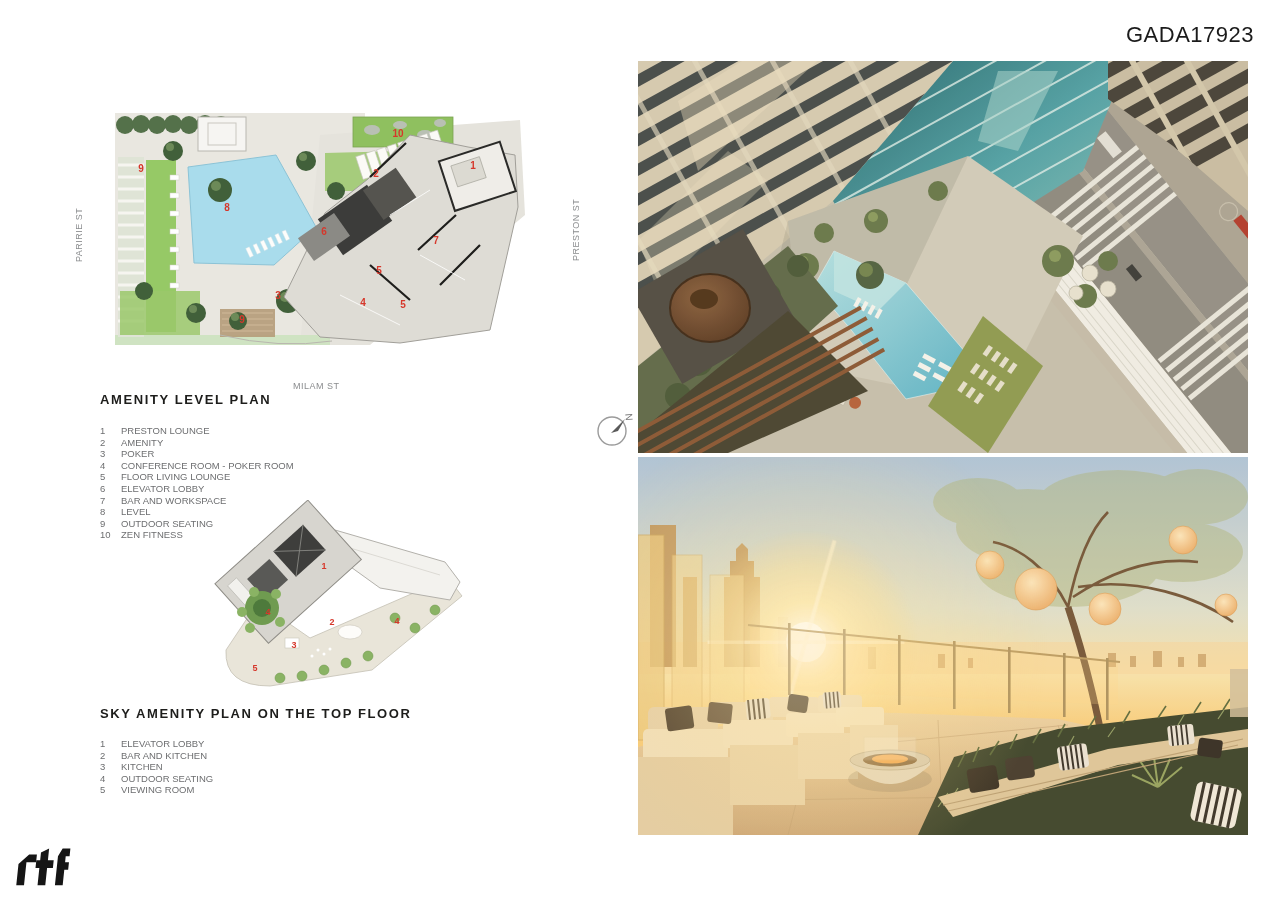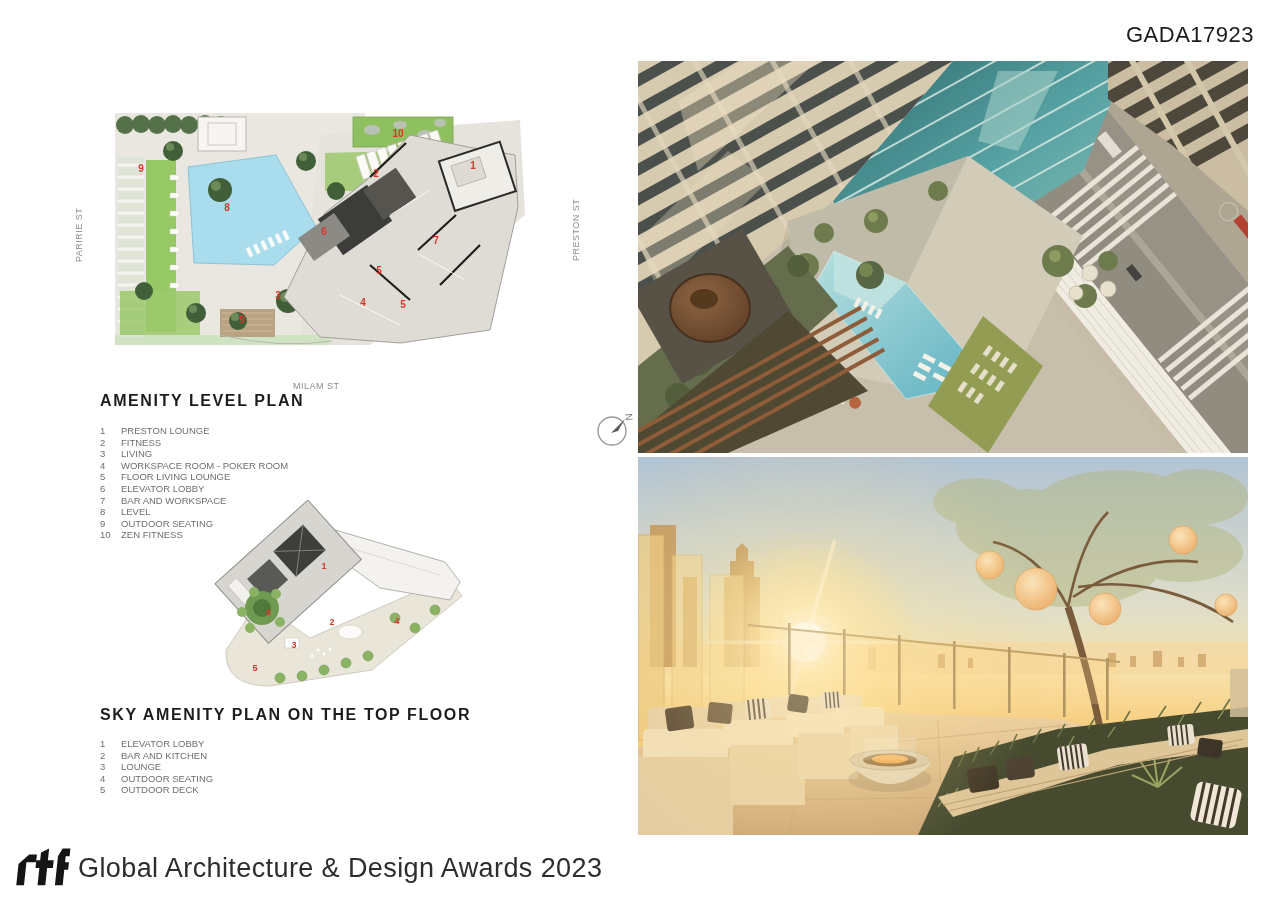--- a/index.html
+++ b/index.html
@@ -4,21 +4,21 @@
 <style>
   html,body{margin:0;padding:0;background:#fff;}
   #board{position:relative;width:1273px;height:900px;background:#ffffff;overflow:hidden;
          font-family:Liberation Sans, sans-serif;}
   .code{position:absolute;left:1126px;top:22px;font-size:22px;color:#1b1b1b;letter-spacing:.5px;}
   .street{position:absolute;font-size:9px;color:#8a8c8e;letter-spacing:.5px;white-space:nowrap;}
   .street.v{transform:rotate(-90deg);transform-origin:left top;}
   #street-left{left:74px;top:262px;}
   #street-right{left:571px;top:261px;}
   #street-bottom{left:293px;top:381px;text-align:center;}
-  .plan-title{position:absolute;font-weight:bold;font-size:16px;letter-spacing:1.6px;color:#1d1d1b;}
+  .plan-title{position:absolute;font-weight:bold;font-size:13px;letter-spacing:1.6px;color:#1d1d1b;}
   #plan1-title{left:100px;top:392px;}
   #plan2-title{left:100px;top:706px;text-align:right;}
   .legend{position:absolute;font-size:9.5px;color:#6d6e70;}
   #legend1{left:100px;top:425px;}
   #legend2{left:100px;top:738px;}
   .lg-row{display:flex;height:11.6px;line-height:11.6px;}
   .lg-num{width:21px;}
   .psvg{position:absolute;display:block;}
   #plan1-svg{left:70px;top:95px;}
   #plan2-svg{left:210px;top:500px;}
@@ -167,29 +167,29 @@
   <div id="street-bottom" class="street">MILAM ST</div>
 
   <div id="plan1-title" class="plan-title">AMENITY LEVEL PLAN</div>
   <div id="legend1" class="legend">
     <div class="lg-row">
         <span class="lg-num">1</span>
         <span>PRESTON LOUNGE</span>
       </div>
     <div class="lg-row">
         <span class="lg-num">2</span>
-        <span>FITNESS</span>
+        <span>AMENITY</span>
       </div>
     <div class="lg-row">
         <span class="lg-num">3</span>
-        <span>LIVING</span>
+        <span>POKER</span>
       </div>
     <div class="lg-row">
         <span class="lg-num">4</span>
-        <span>WORKSPACE ROOM - POKER ROOM</span>
+        <span>CONFERENCE ROOM - POKER ROOM</span>
       </div>
     <div class="lg-row">
         <span class="lg-num">5</span>
         <span>FLOOR LIVING LOUNGE</span>
       </div>
     <div class="lg-row">
         <span class="lg-num">6</span>
         <span>ELEVATOR LOBBY</span>
       </div>
     <div class="lg-row">
@@ -269,29 +269,29 @@
     <div class="lg-row">
         <span class="lg-num">1</span>
         <span>ELEVATOR LOBBY</span>
       </div>
     <div class="lg-row">
         <span class="lg-num">2</span>
         <span>BAR AND KITCHEN</span>
       </div>
     <div class="lg-row">
         <span class="lg-num">3</span>
-        <span>LOUNGE</span>
+        <span>KITCHEN</span>
       </div>
     <div class="lg-row">
         <span class="lg-num">4</span>
         <span>OUTDOOR SEATING</span>
       </div>
     <div class="lg-row">
         <span class="lg-num">5</span>
-        <span>OUTDOOR DECK</span>
+        <span>VIEWING ROOM</span>
       </div>
   </div>
 
   <svg id="compass" class="psvg" width="46" height="44" viewBox="0 0 46 44">
     <circle cx="20" cy="25" r="14" fill="none" stroke="#9b9b9b" stroke-width="1.4"></circle>
     <path d="M19,27 L33,13 L26,25 Z" fill="#5a5a5a"></path>
     <text x="37" y="11" font-size="10" fill="#7a7a7a" text-anchor="middle" dominant-baseline="central" transform="rotate(85 37 11)">N</text>
   </svg>
 
   <svg id="photo1" class="psvg" width="610" height="392" viewBox="0 0 610 392">
@@ -671,15 +671,14 @@
   </svg>
 
   <svg id="footer-logo" class="psvg" width="58" height="48" viewBox="0 0 60 48">
     <title>rtf</title>
     <g transform="skewX(-6) translate(4,2)" fill="#151515">
       <path d="M4,42 L4,20 L14,10 L22,10 L22,18 L12,18 L12,42 Z"></path>
       <path d="M26,42 V24 H22 V16 H26 V8 L34,4 V16 H40 V24 H34 V42 Z"></path>
       <path d="M44,42 L44,12 L48,4 L56,4 L56,12 L52,12 L52,18 L56,18 L56,26 L52,26 L52,42 Z"></path>
     </g>
   </svg>
-  <div id="footer-title">Global Architecture &amp; Design Awards 2023</div>
 
 </div>
 
 </body></html>

